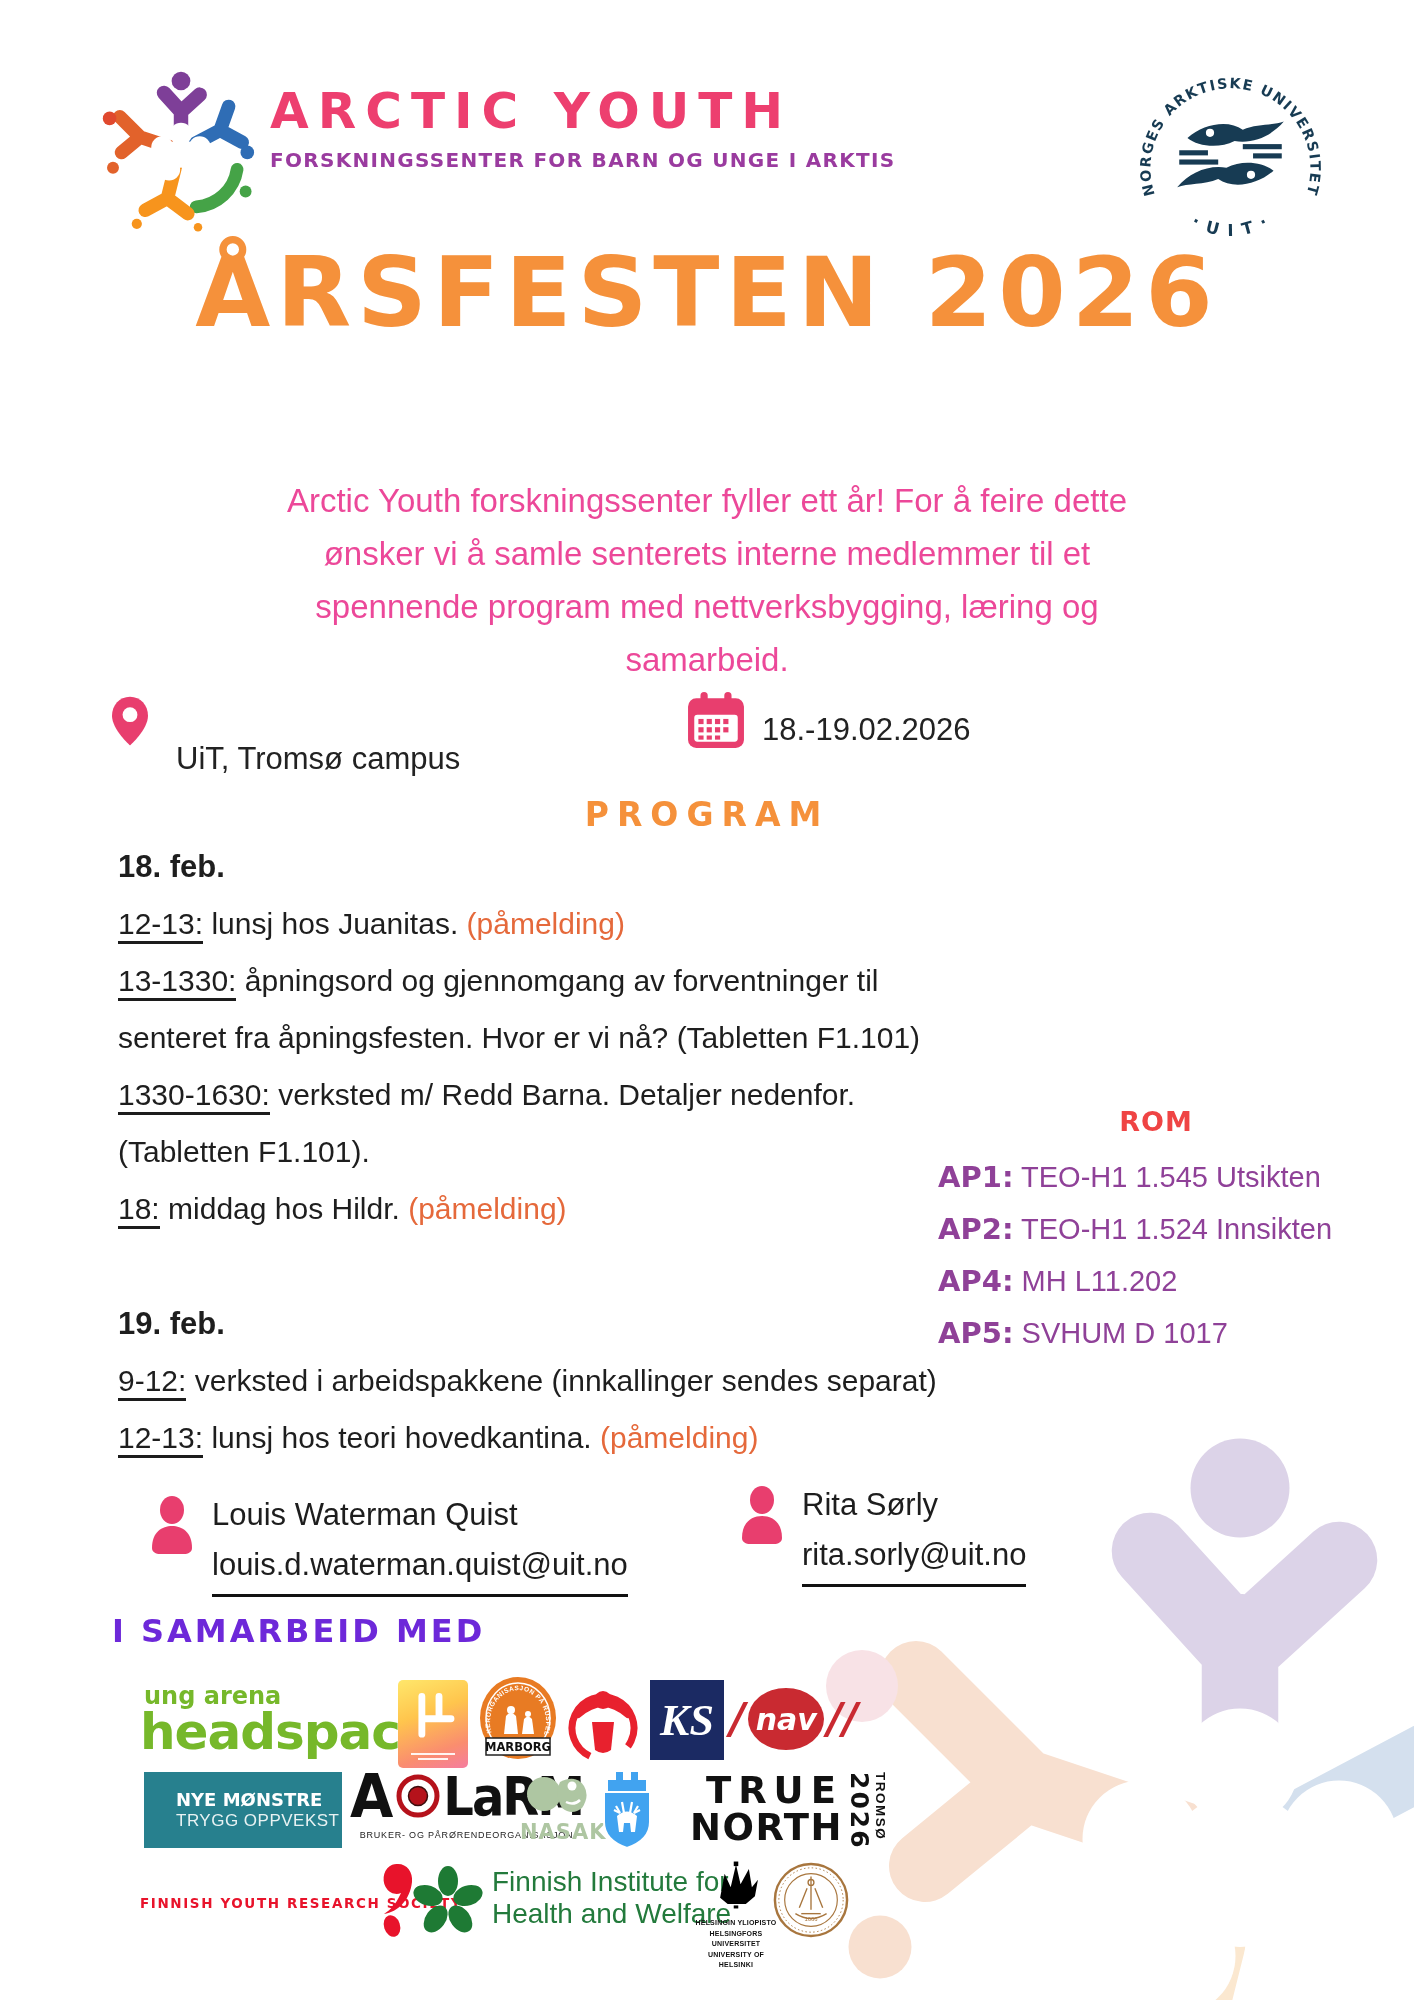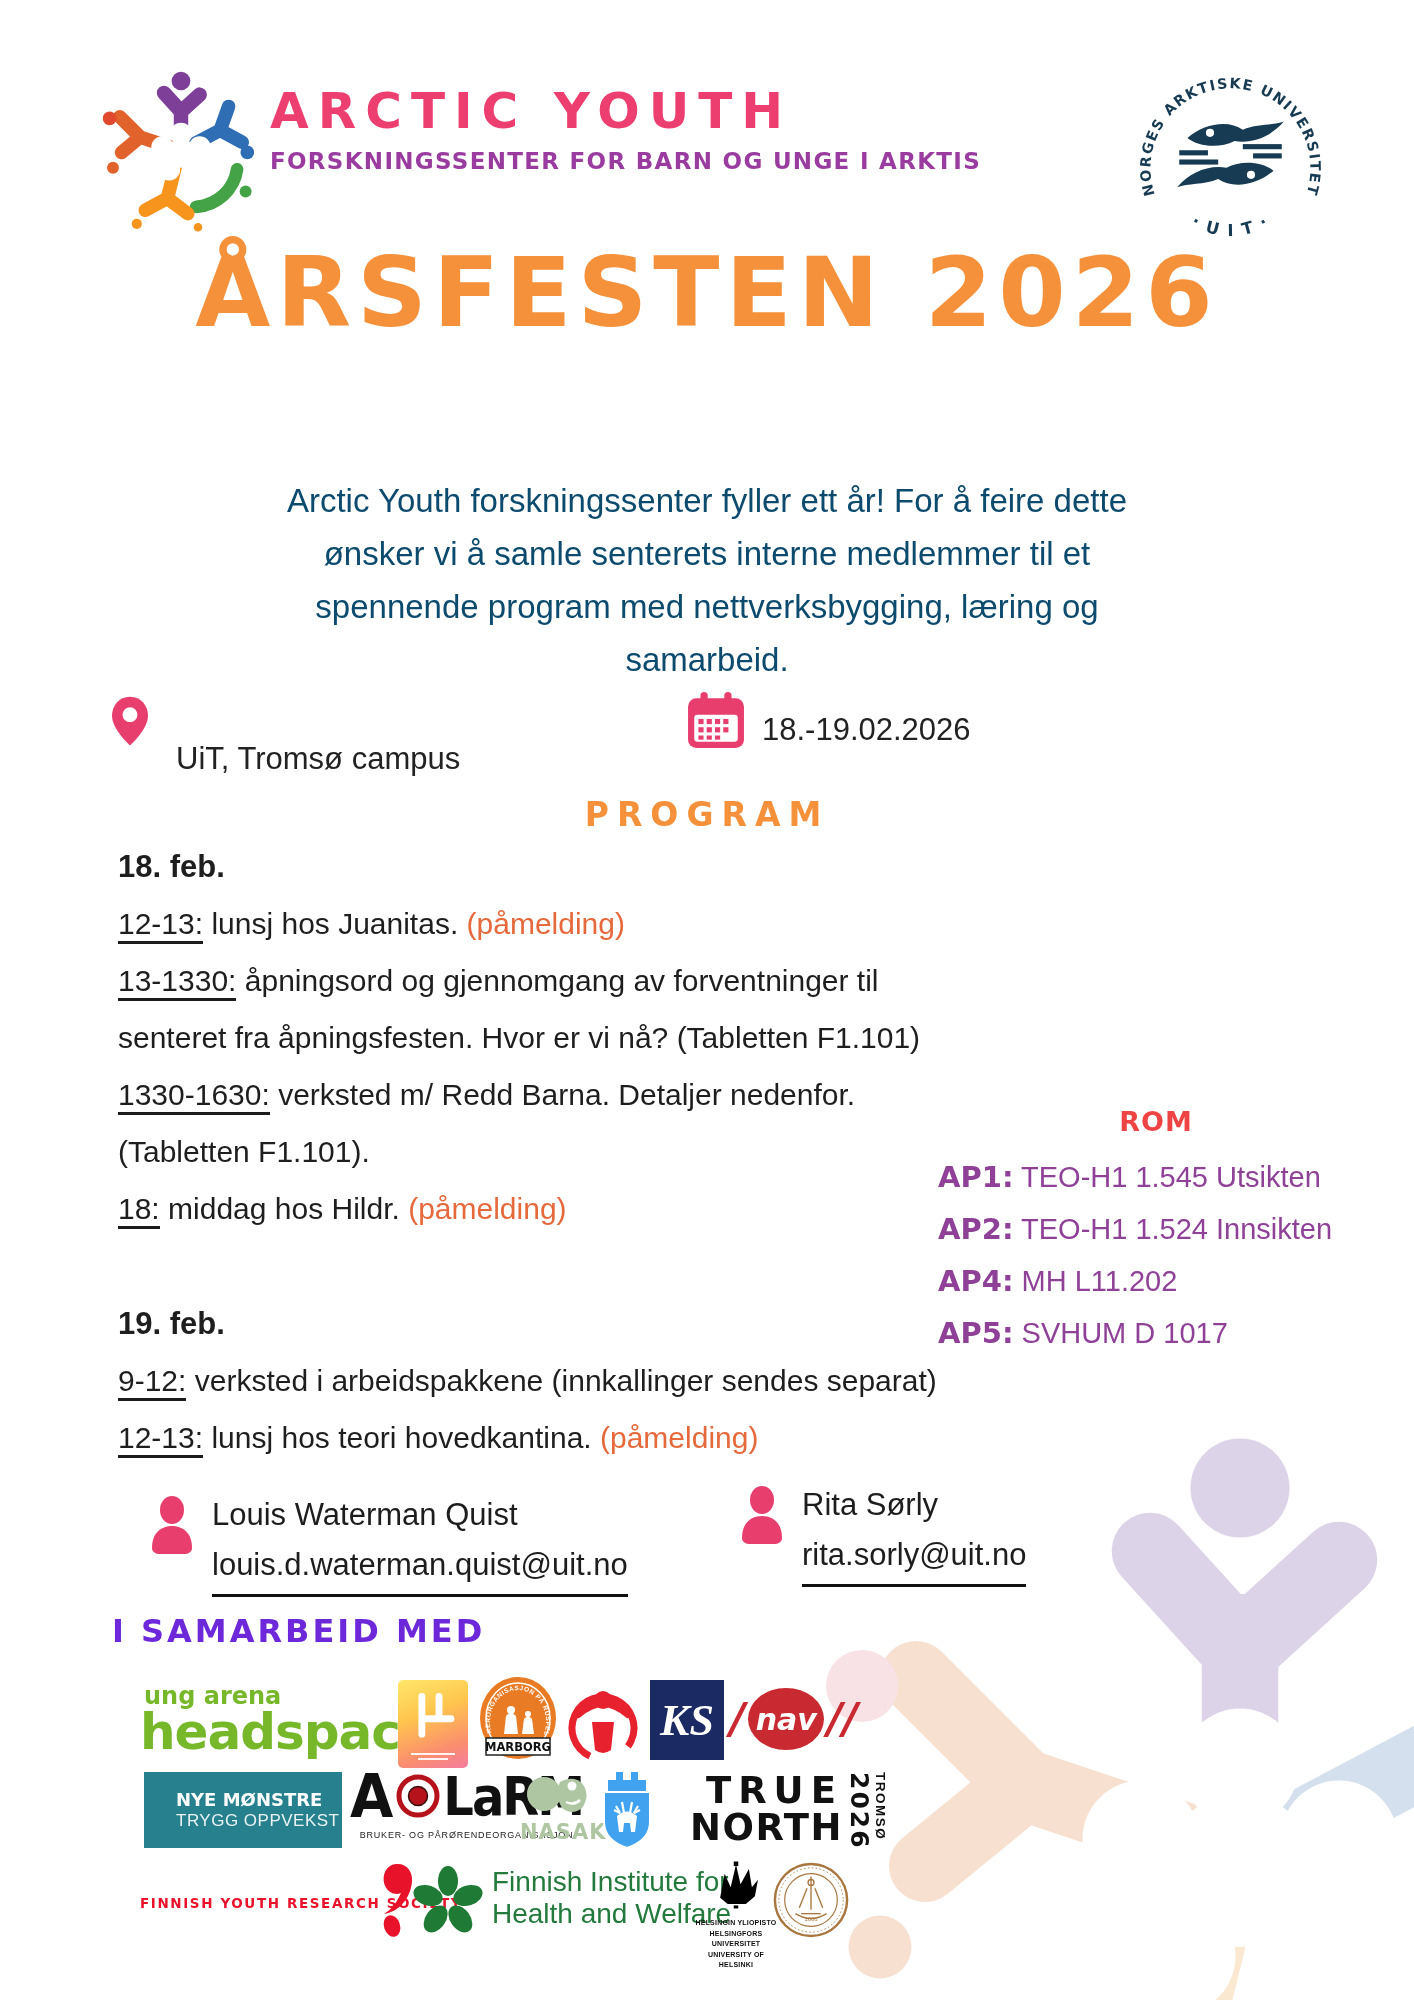--- a/index.html
+++ b/index.html
@@ -3,31 +3,31 @@
 <meta charset="utf-8">
 <style>
   html,body{margin:0;padding:0;background:#fff;}
   .page{position:relative;width:1414px;height:2000px;background:#fff;overflow:hidden;
         font-family:"Liberation Sans",sans-serif;color:#1e1e1e;}
   .abs{position:absolute;}
 
   
   .brand-title{font-family:"DejaVu Sans",sans-serif;font-weight:800;font-size:50px;
                color:#ED3F6F;letter-spacing:9px;line-height:1;}
-  .brand-subtitle{font-family:"DejaVu Sans",sans-serif;font-weight:700;font-size:23px;
+  .brand-subtitle{font-family:"DejaVu Sans",sans-serif;font-weight:700;font-size:20px;
                   color:#9A3B9F;letter-spacing:1.3px;margin-top:12px;}
 
   
   .main-title{left:0;top:244px;width:100%;text-align:center;
               font-family:"DejaVu Sans",sans-serif;font-weight:800;font-size:97px;
               color:#F5913B;letter-spacing:6px;line-height:1;}
 
   
   .intro{left:50%;transform:translateX(-50%);top:474px;width:1200px;text-align:center;
-         font-size:33px;line-height:53px;color:#0c4a6e;}
+         font-size:33px;line-height:53px;color:#ec4899;}
 
   
   .info-text{font-size:31px;color:#222;}
 
   
   .program-heading{left:0;top:795px;width:100%;text-align:center;
                    font-family:"DejaVu Sans",sans-serif;font-weight:800;font-size:33px;
                    color:#F5913B;letter-spacing:8px;}
   .day-label{font-weight:bold;font-size:31px;line-height:57px;}
   .pl{font-size:30px;line-height:57px;white-space:nowrap;}

